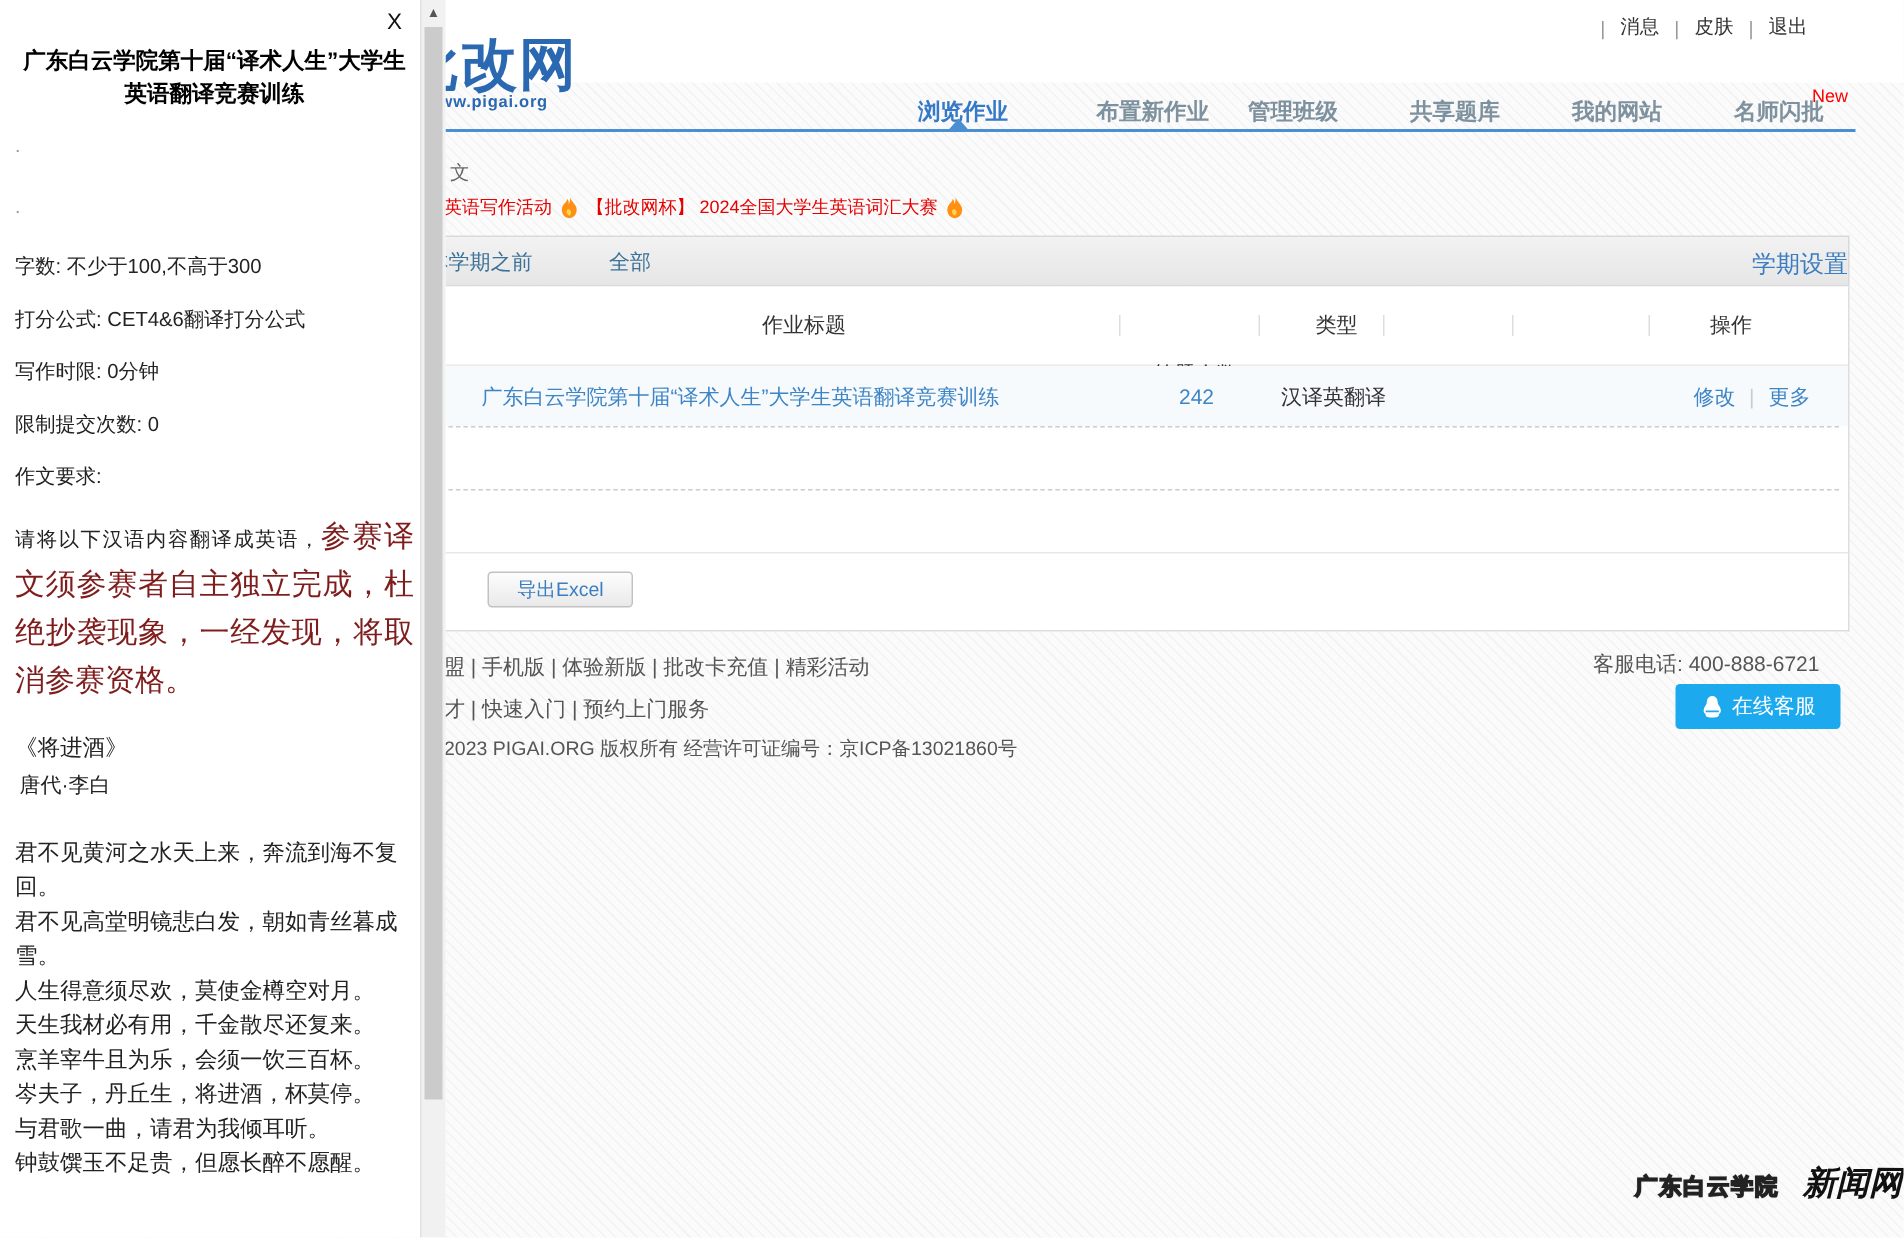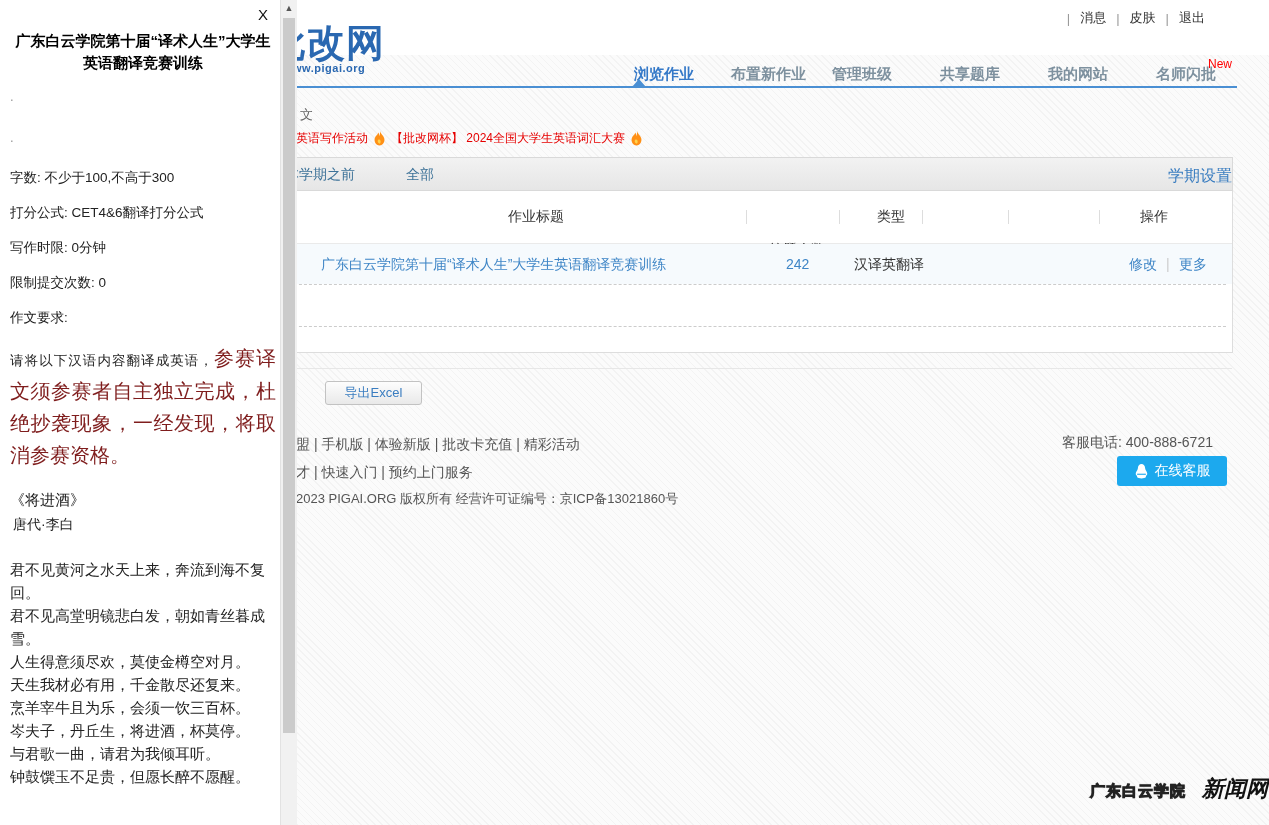--- a/index.html
+++ b/index.html
@@ -13,37 +13,37 @@
   .header-band{left:0;top:0;width:1269px;height:55px;background:#fff;}
   .blue-line{left:0;top:86px;width:1237px;height:2px;background:#4a8fd3;}
   .nav-triangle{left:632px;top:79px;width:0;height:0;border-left:7px solid transparent;border-right:7px solid transparent;border-bottom:8px solid #4a8fd3;}
   .logo-text{left:268px;top:18px;font-size:38px;font-weight:bold;color:#2a68b1;letter-spacing:1px;cursor:pointer;}
   .logo-sub{left:284px;top:62px;font-size:11px;font-weight:bold;color:#2a68b1;letter-spacing:.5px;}
   .user-bar{top:9px;right:64px;display:flex;gap:10px;font-size:13px;color:#333;align-items:center;}
   .user-bar .sep{color:#999;}
   .user-bar .lnk{cursor:pointer;}
   .nav-item{top:65px;font-size:15px;font-weight:bold;color:#7e919f;cursor:pointer;white-space:nowrap;}
   .nav-item.active{color:#3579c8;}
-  .n0{left:612px;margin-left:22px;} .n1{left:731px;} .n2{left:832px;} .n3{left:940px;} .n4{left:1048px;} .n5{left:1156px;}
+  .n0{left:612px;} .n1{left:731px;} .n2{left:832px;} .n3{left:940px;} .n4{left:1048px;} .n5{left:1156px;}
   .new-badge{left:1208px;top:57px;color:#f00;font-size:12px;}
 
   
   .crumb-tail{left:300px;top:106px;font-size:13px;color:#666;}
   .announce{left:296px;top:130px;font-size:12px;color:#e60000;display:flex;align-items:center;gap:5px;white-space:nowrap;}
   .announce .seg{cursor:pointer;}
   .flame{width:13px;height:16px;display:inline-block;}
 
   
   .tabbar{left:240px;top:157px;width:993px;height:34px;box-sizing:border-box;border:1px solid #d9d9d9;background:linear-gradient(#f2f2f2,#e6e6e6);}
   .tab{position:absolute;top:8px;font-size:14px;color:#3d7298;cursor:pointer;}
   .t0{left:44px;} .t1{left:165px;}
   .term-setting{position:absolute;right:0;top:8px;font-size:16px;color:#3a7dc0;cursor:pointer;}
 
   
-  .content-box{left:240px;top:191px;width:993px;height:162px;box-sizing:border-box;background:#fff;border-left:1px solid #ddd;border-right:1px solid #ddd;border-bottom:1px solid #ddd;}
+  .content-box{left:240px;top:191px;width:993px;height:230px;box-sizing:border-box;background:#fff;border-left:1px solid #ddd;border-right:1px solid #ddd;border-bottom:1px solid #ddd;}
   .thead{position:absolute;left:0;top:0;width:100%;height:53px;border-bottom:1px solid #eaeaea;box-sizing:border-box;}
   .th{position:absolute;top:17px;font-size:14px;color:#333;white-space:nowrap;}
   .h-title{left:267px;} .h-resp{left:528px;margin-top:33px;} .h-type{left:636px;} .h-op{left:899px;}
   .vsep{position:absolute;top:19px;width:1px;height:14px;background:#ddd;}
   .s0{left:505px;} .s1{left:598px;} .s2{left:681px;} .s3{left:767px;} .s4{left:858px;}
   .row1{position:absolute;left:0;top:53px;width:100%;height:40px;background:#f6fafd;}
   .row1 .cell{position:absolute;top:12px;font-size:14px;white-space:nowrap;}
   .c-title{left:80px;color:#3e85c6;cursor:pointer;}
   .c-resp{left:545px;color:#3e85c6;cursor:pointer;}
   .c-type{left:613px;color:#333;}

